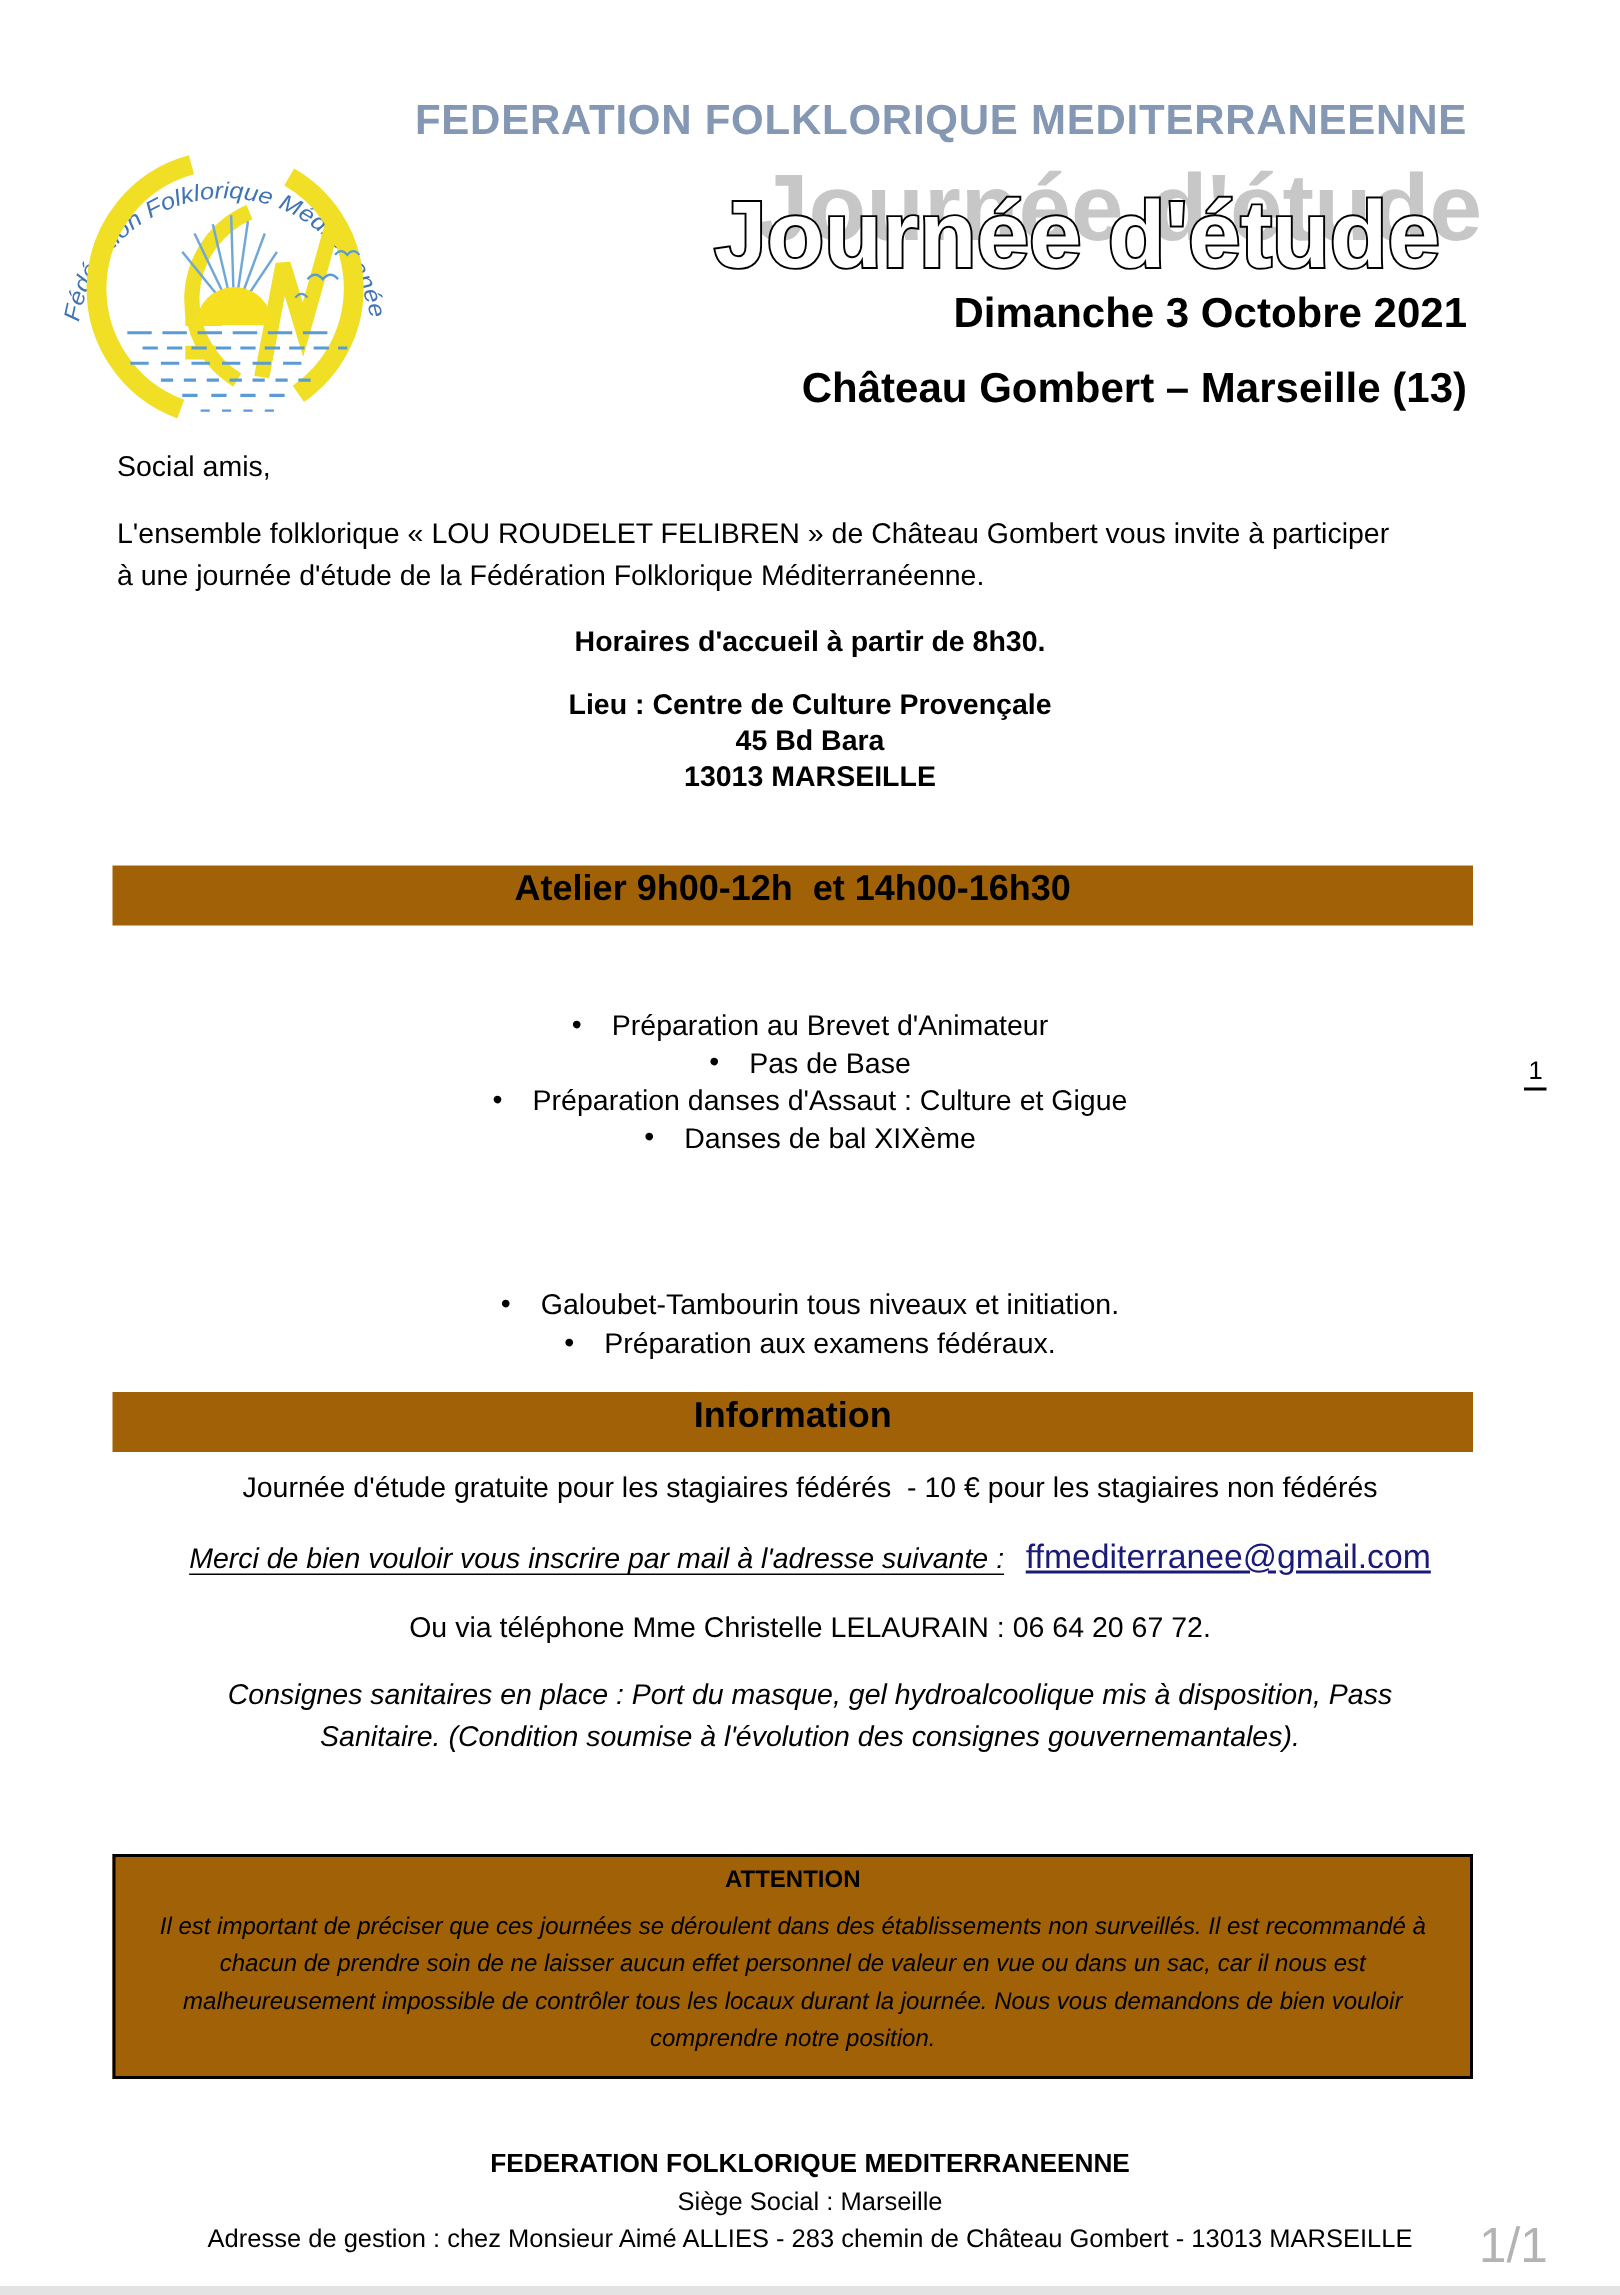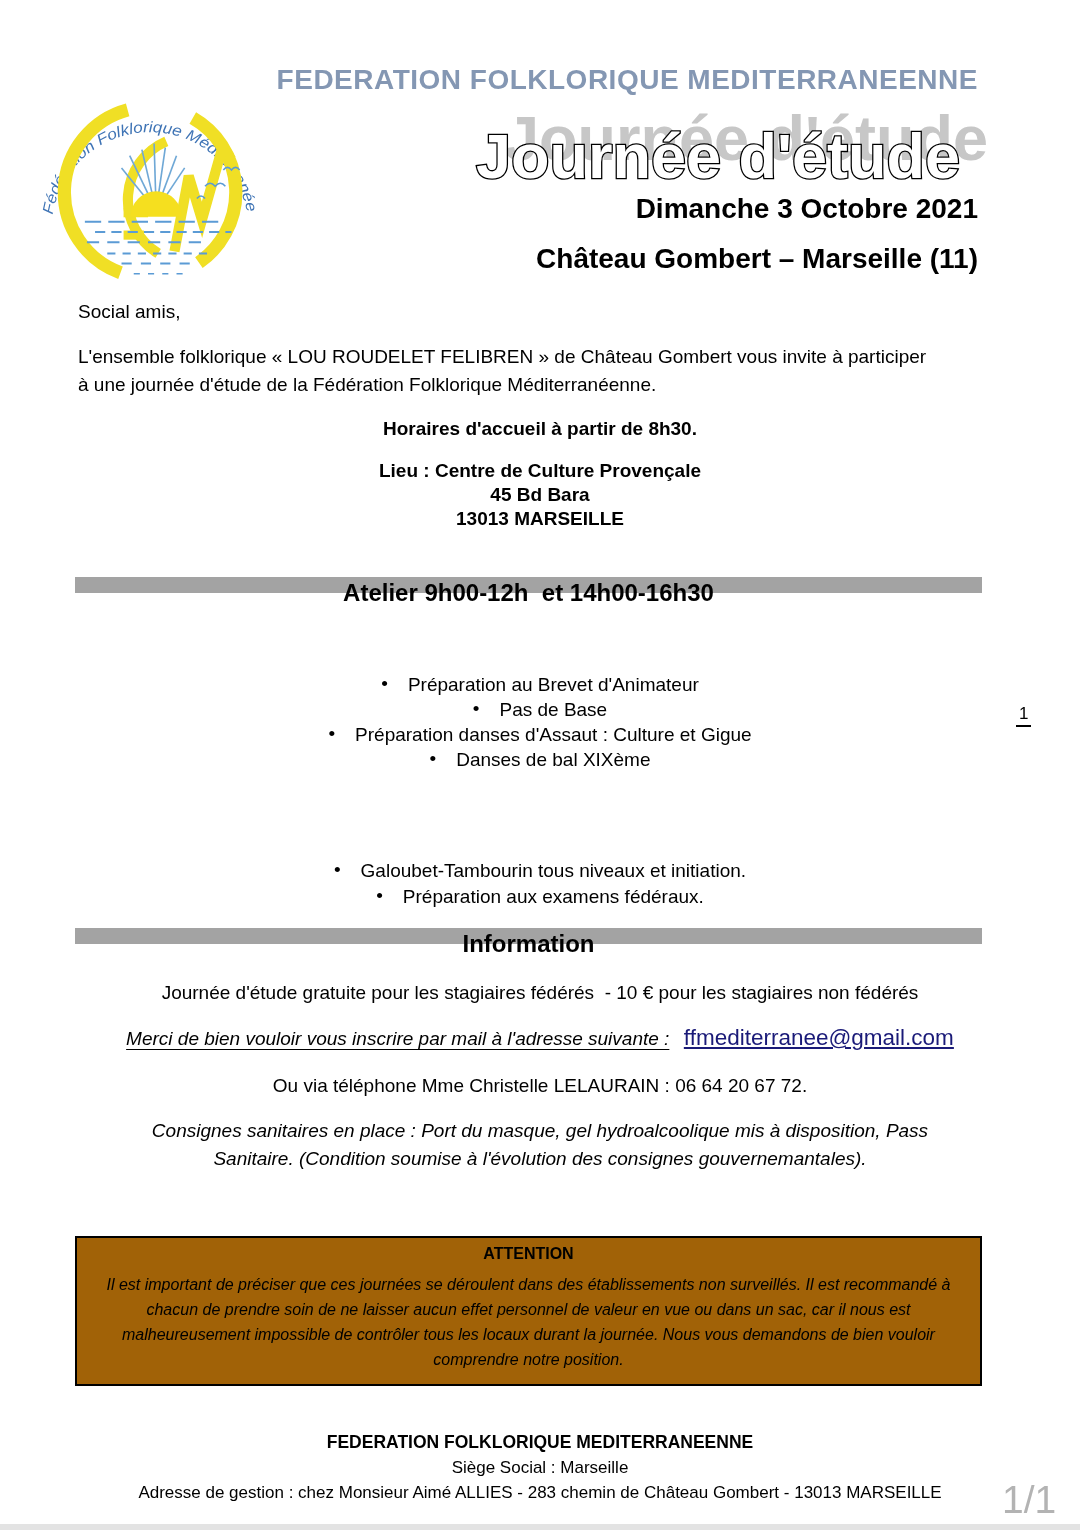--- a/index.html
+++ b/index.html
@@ -17,21 +17,21 @@
   .date-line { right:102px; top:193px; font-size:28px; font-weight:bold; }
   .place-line { right:102px; top:243px; font-size:28px; font-weight:bold; }
 
   
   .greeting { left:78px; top:301px; font-size:19px; }
   .intro-par { left:78px; top:343px; font-size:19px; line-height:28px; }
   .schedule { left:0; width:100%; top:418px; text-align:center; font-size:19px; font-weight:bold; }
   .venue { left:0; width:100%; top:459px; text-align:center; font-size:19px; font-weight:bold; line-height:24px; }
 
   
-  .banner { left:75px; width:907px; height:16px; background:#a3a3a3; text-align:center; font-size:24px; font-weight:bold; line-height:31px; white-space:pre-wrap; }
+  .banner { left:75px; width:907px; height:40px; background:#a16207; text-align:center; font-size:24px; font-weight:bold; line-height:31px; white-space:pre-wrap; }
   .banner1 { top:577px; }
   .banner2 { top:928px; }
   .section-h { left:0; width:100%; text-align:center; font-size:28px; font-weight:bold; }
   .section-h span { text-decoration:underline; text-underline-offset:5px; text-decoration-thickness:2.5px; }
   .danse-h { top:607px; }
   .musique-h { top:794px; }
   .blist { left:0; width:100%; text-align:center; font-size:19px; line-height:25px; }
   .danse-list { top:672px; }
   .musique-list { top:858px; line-height:26px; }
   .bullet { display:inline-block; margin-right:20px; transform:translateY(-1px); }
@@ -48,21 +48,21 @@
 
   
   .attention { left:75px; top:1236px; width:907px; border:2px solid #000; padding:7px 16px 12px; background:#a16207; }
   .attention-title { text-align:center; font-size:16px; font-weight:bold; margin-bottom:9px; }
   .attention-body { text-align:center; font-size:16px; font-style:italic; line-height:25px; }
 
   
   .footer-org { left:0; width:100%; top:1432px; text-align:center; font-size:17.5px; font-weight:bold; }
   .footer-siege { left:0; width:100%; top:1458px; text-align:center; font-size:17px; }
   .footer-addr { left:0; width:100%; top:1483px; text-align:center; font-size:17px; }
-  .page-ind { left:986px; top:1478px; font-size:39px; color:#b3b3b3;margin-left:16px; }
+  .page-ind { left:986px; top:1478px; font-size:33px; color:#b3b3b3; }
   .bottom-strip { left:0; bottom:0; width:100%; height:6px; background:#e3e3e3; }
 </style>
 </head>
 <body>
 
 <div class="page">
 
   <svg class="abs logo-svg" viewBox="0 0 220 220">
     <defs>
       <path id="logoArc" d="M 16 152 A 97 97 0 0 1 208 152" fill="none"></path>
@@ -111,21 +111,21 @@
   </svg>
 
   <div class="abs org-title">FEDERATION FOLKLORIQUE MEDITERRANEENNE</div>
 
   <svg class="abs event-title-svg" viewBox="0 0 700 110">
     <text class="event-shadow" x="688" y="70" text-anchor="end">Journée d'étude</text>
     <text class="event-front" x="660" y="88" text-anchor="end">Journée d'étude</text>
   </svg>
 
   <div class="abs date-line">Dimanche 3 Octobre 2021</div>
-  <div class="abs place-line">Château Gombert – Marseille (11)</div>
+  <div class="abs place-line">Château Gombert – Marseille (13)</div>
 
   <div class="abs greeting">Social amis,</div>
   <div class="abs intro-par">
     <div>L'ensemble folklorique « LOU ROUDELET FELIBREN » de Château Gombert vous invite à participer</div>
     <div>à une journée d'étude de la Fédération Folklorique Méditerranéenne.</div>
   </div>
   <div class="abs schedule">Horaires d'accueil à partir de 8h30.</div>
   <div class="abs venue">
     <div>Lieu : Centre de Culture Provençale</div>
     <div>45 Bd Bara</div>

